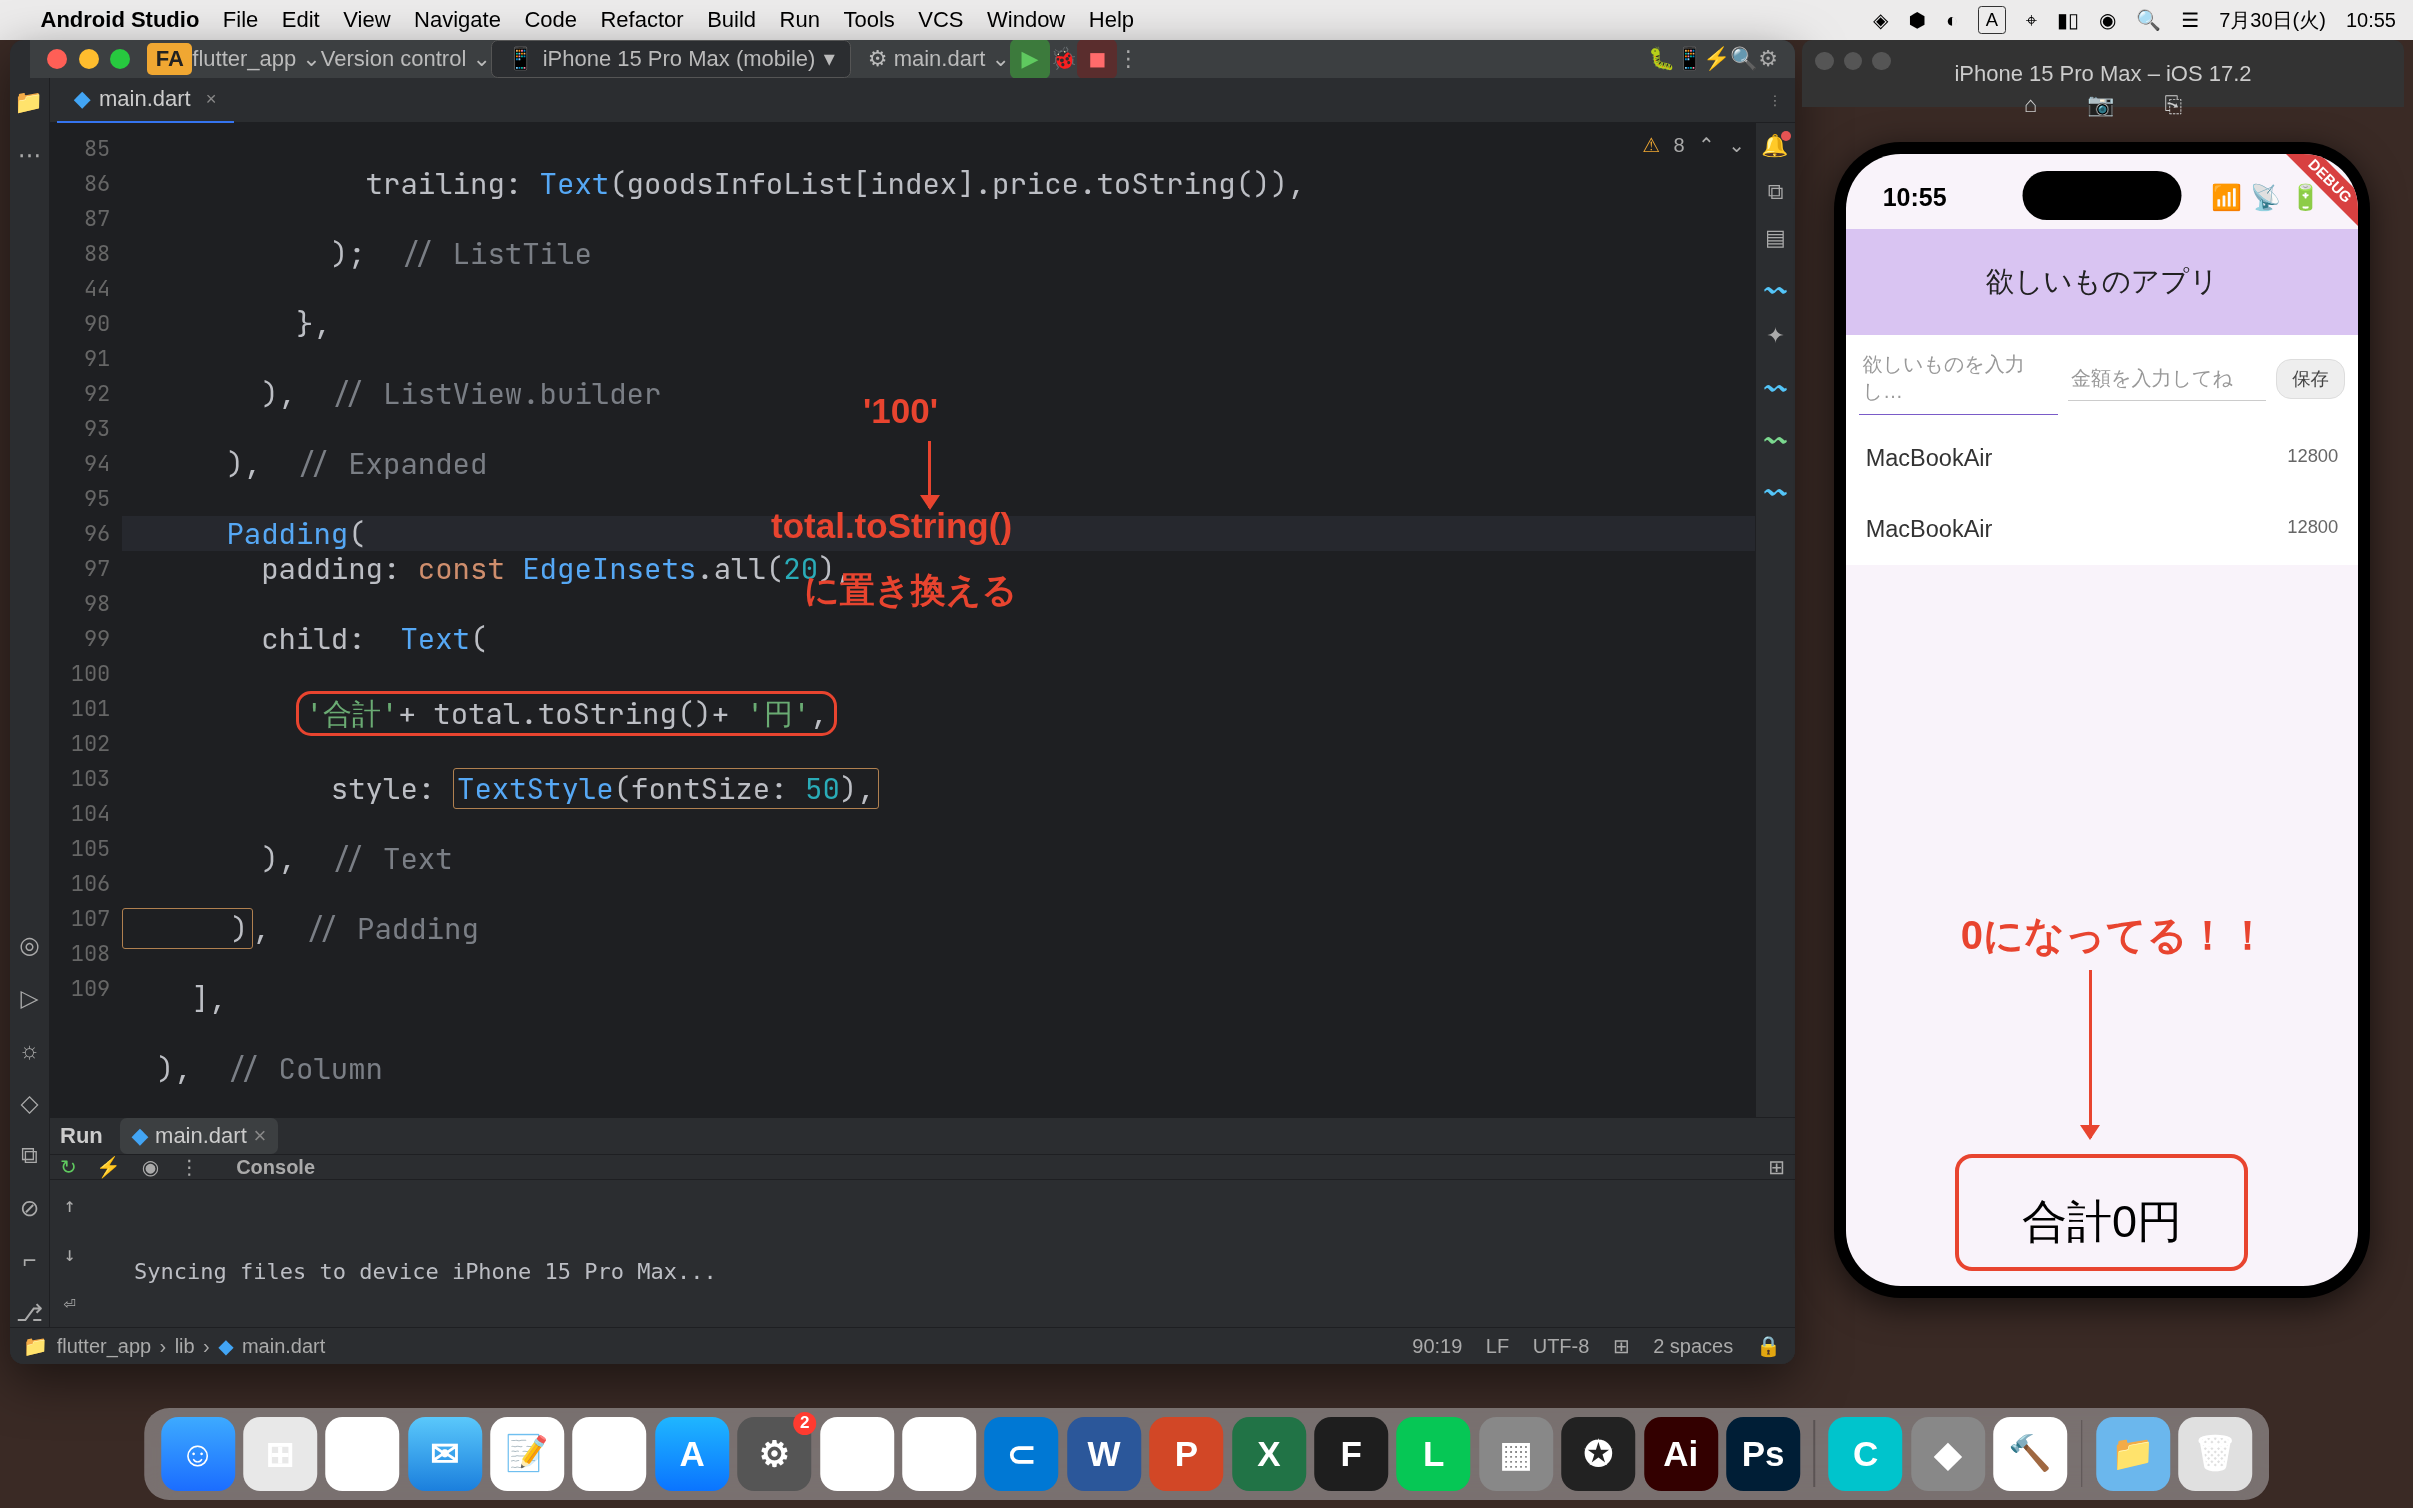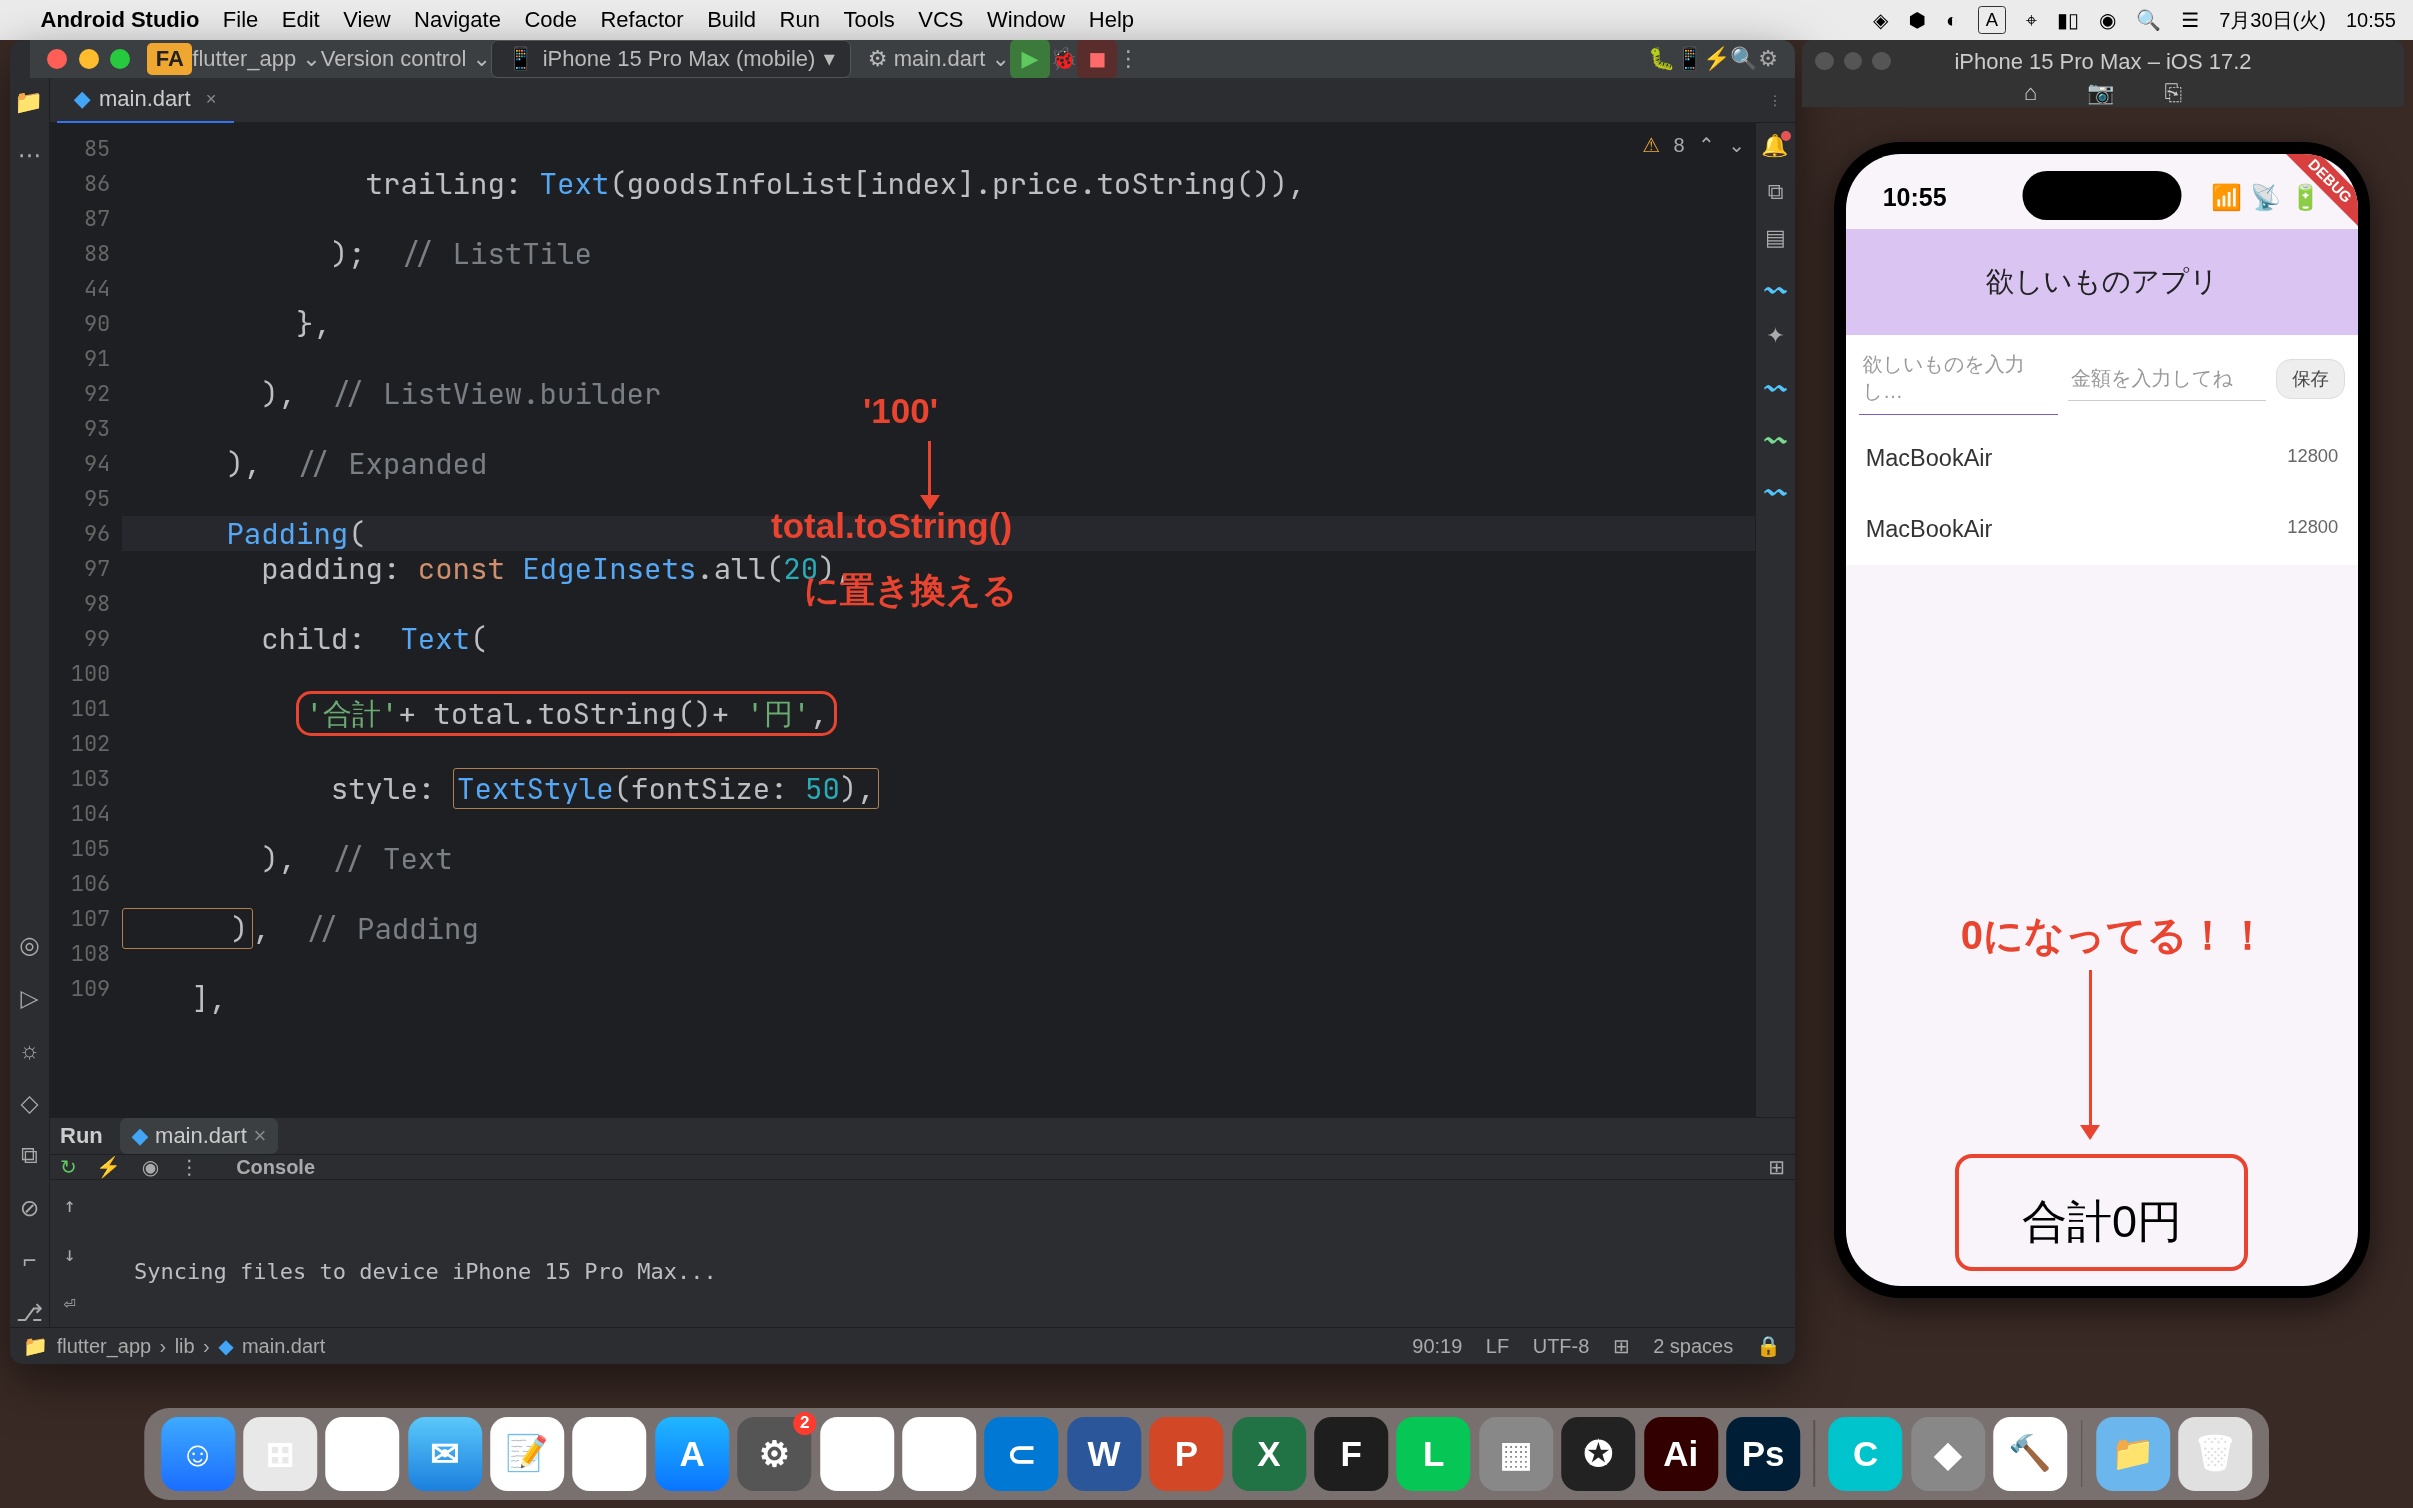--- a/index.html
+++ b/index.html
@@ -62,21 +62,21 @@
 .statusbar { height:37px; background:#2b2d30; border-top:0.8px solid #1e1f22; display:flex; align-items:center; padding:0 13.4px; color:#aaa; font-size:20px; gap:13.4px; }
 .statusbar .crumbs { display:flex; gap:8.4px; align-items:center; }
 .statusbar .right { margin-left:auto; display:flex; gap:23.5px; align-items:center;text-align:center; }
 
 .warn-ico { color:#f0a732; }
 
 
 .sim-window { position:absolute; top:40px; left:1802px; width:602px; height:67px; background:#333; border-radius:10px 10px 0 0; display:flex; flex-direction:column; align-items:center; color:#ccc; font-size:22px; }
 .sim-window .sim-traffic { position:absolute; left:13.4px; top:11.7px; display:flex; gap:10px; }
 .sim-window .sim-traffic span { width:18.4px; height:18.4px; border-radius:50%; background:#555; display:inline-block; }
-.sim-window .sim-title { margin-top:9px; font-size:22px; }
+.sim-window .sim-title { margin-top:21px; font-size:22px; }
 .sim-window .sim-icons { margin-top:5px; display:flex; gap:50px; font-size:22px; }
 
 
 .iphone { position:absolute; top:142px; left:1834px; width:536px; height:1156px; background:#000; border-radius:67px; padding:11.7px; box-shadow:0 8.4px 34px rgba(0,0,0,0.6); }
 .iphone .screen { width:100%; height:100%; background:#f9f3fa; border-radius:55px; overflow:hidden; position:relative; }
 .dynamic-island { position:absolute; top:17px; left:50%; transform:translateX(-50%); width:159px; height:49px; background:#000; border-radius:34px; z-index:10; }
 .ph-status { height:75px; display:flex; align-items:center; justify-content:space-between; padding:0 37px 0 37px; font-size:25px; font-weight:600; color:#000; }
 .ph-status .time { margin-top:13.4px; }
 .ph-status .right-ico { display:flex; gap:8.4px; margin-top:13.4px; }
 .debug-banner { position:absolute; top:0; right:0; width:84px; height:84px; overflow:hidden; }
@@ -223,20 +223,21 @@
 <div><span>        ),  </span><span class="c-comm">// ListView.builder</span></div>
 <div><span>      ),  </span><span class="c-comm">// Expanded</span></div>
 <div class="line-hl"><span>      </span><span class="c-fn">Padding</span><span>(</span></div>
 <div><span>        padding: </span><span class="c-kw">const </span><span class="c-fn">EdgeInsets</span><span>.all(</span><span class="c-num">20</span><span>),</span></div>
 <div><span>        child:  </span><span class="c-fn">Text</span><span>(</span></div>
 <div><span>          </span><span class="red-oval"><span class="c-str">'合計'</span><span>+ total.toString()+ </span><span class="c-str">'円'</span><span>,</span></span></div>
 <div><span>            style: </span><span class="warn-box"><span class="c-fn">TextStyle</span><span>(fontSize: </span><span class="c-num">50</span><span>),</span></span></div>
 <div><span>        ),  </span><span class="c-comm">// Text</span></div>
 <div><span class="warn-box">      )</span><span>,  </span><span class="c-comm">// Padding</span></div>
 <div><span>    ],</span></div>
+<div><span>  ),  </span><span class="c-comm">// Column</span></div>
 <div><span></span></div>
 
 
 
 <div><span></span></div>
 
 
 <div><span></span></div>
 
 

